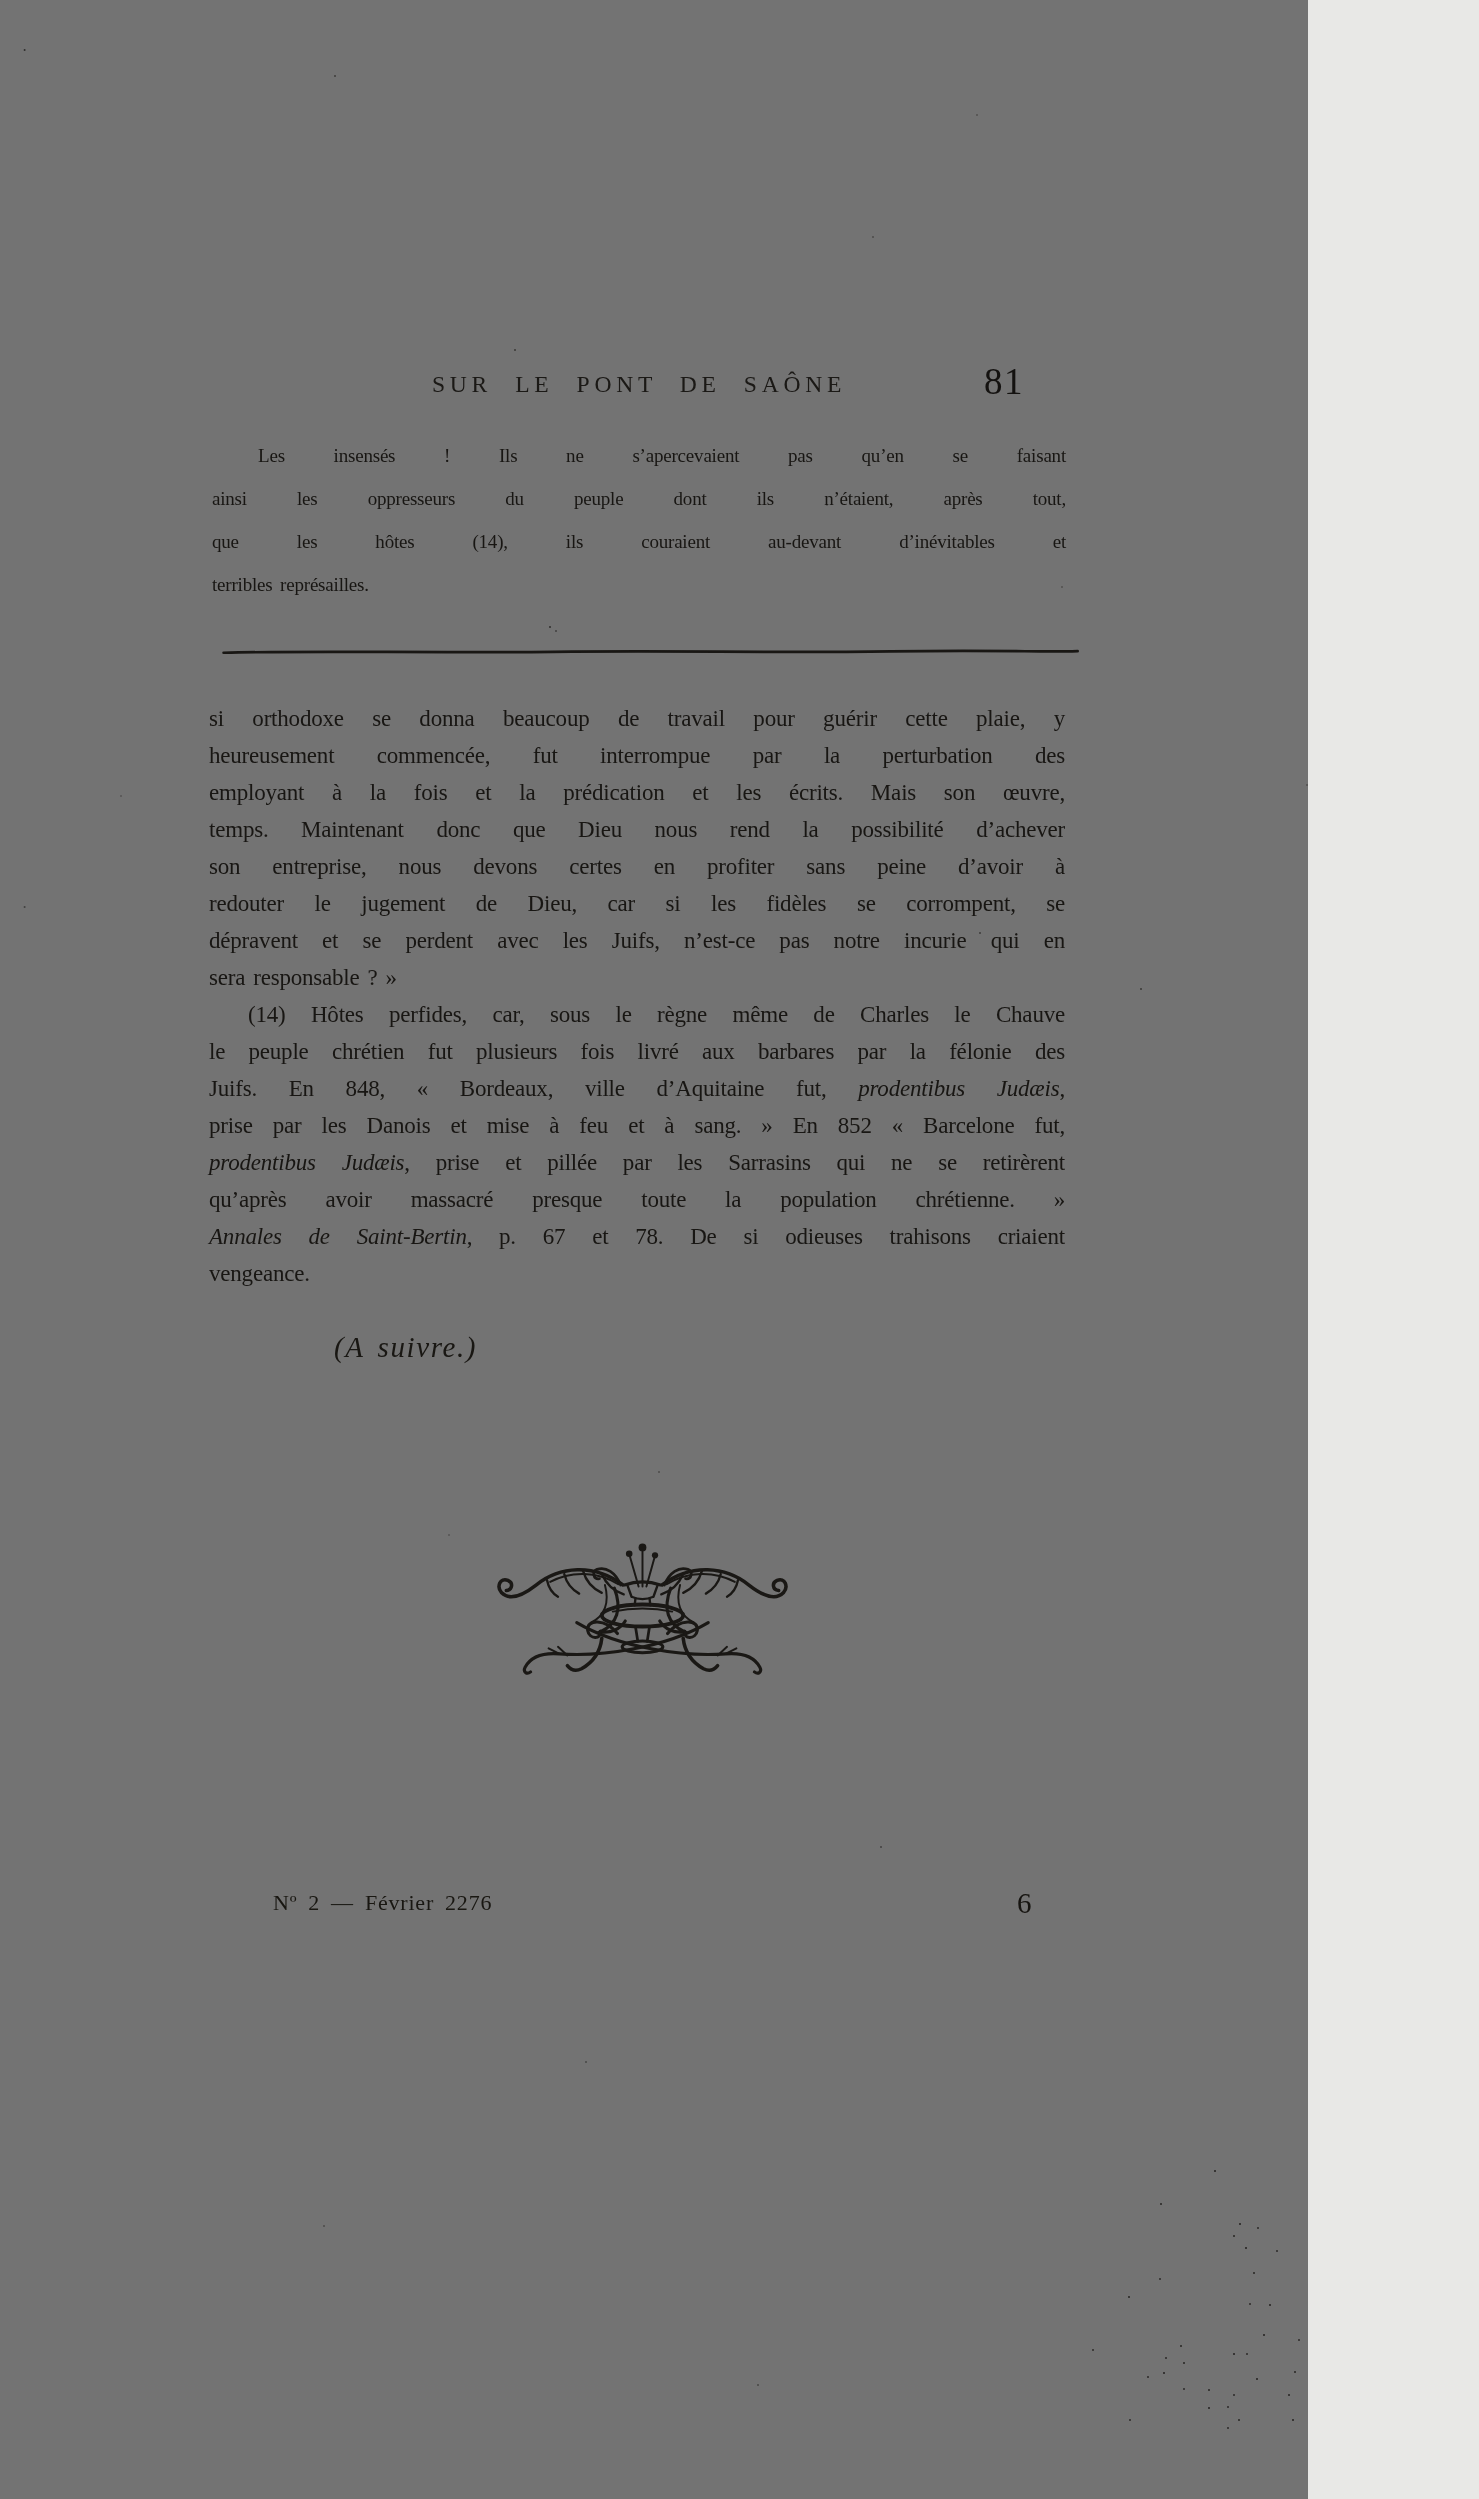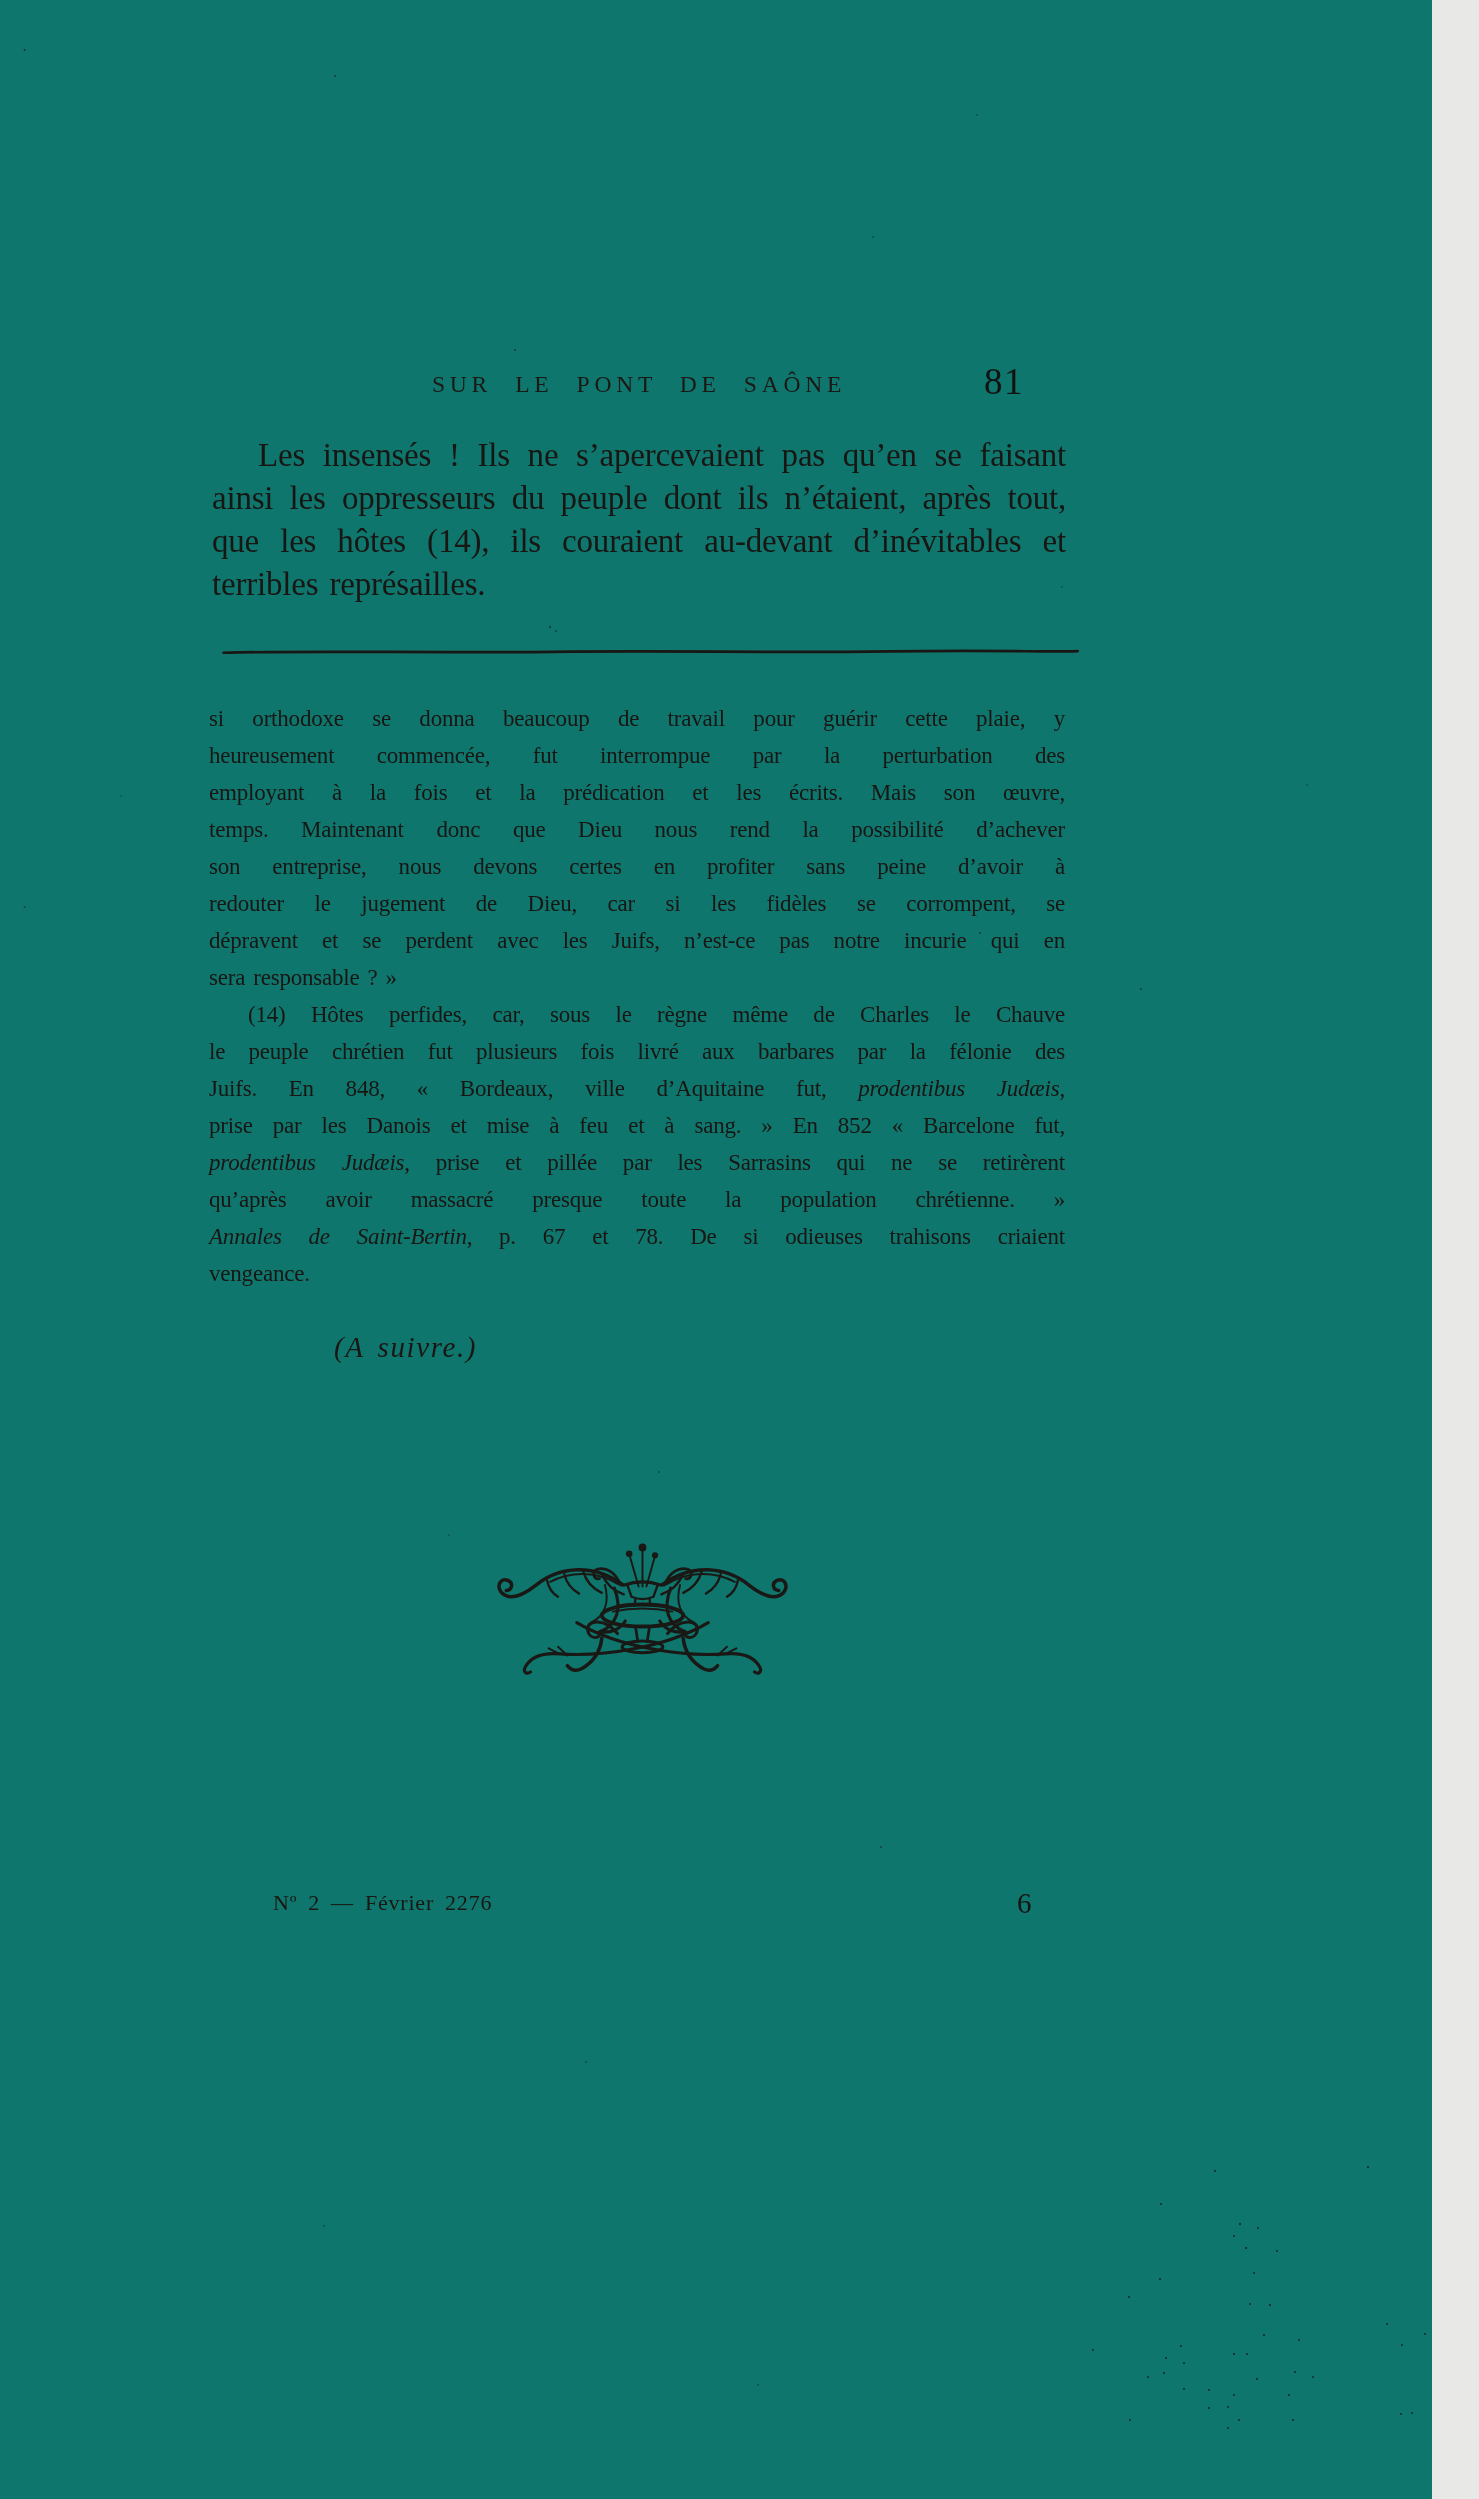--- a/index.html
+++ b/index.html
@@ -1,38 +1,38 @@
 <!DOCTYPE html>
 <html style="font-size:12.6px"><head>
 <meta charset="utf-8">
 <style>
   html,body{margin:0;padding:0;background:#e8e8e6;}
   .page{
     position:relative;
-    width:1432px;height:2500px;
-    background:#0f766e;
+    width:1308px;height:2500px;
+    background:#737373;
     font-family:"Liberation Serif","DejaVu Serif",serif;
     color:#171513;
     overflow:hidden;
   }
   .abs{position:absolute;}
 
   
   .rh{left:211px;top:371px;width:856px;text-align:center;}
   .rh-title{
     font-size:23.6px;letter-spacing:4.7px;word-spacing:12.6px;
     color:#1b1916;
   }
   .rh-folio{
     position:absolute;left:773px;top:-11px;
     font-size:37px;letter-spacing:1.6px;color:#141210;
   }
 
   
-  .lead{left:212px;top:434px;width:854px;font-size:33px;}
+  .lead{left:212px;top:434px;width:854px;font-size:19px;}
   .lead .line{height:43px;line-height:43px;letter-spacing:-0.2px;word-spacing:3.1px;}
   .lead .ind{text-indent:46px;}
 
   .fn{left:209px;top:700px;width:856px;font-size:23px;}
   .fn .line{height:37px;line-height:37px;letter-spacing:-0.2px;word-spacing:2.4px;}
   .fn .ind{text-indent:39px;}
 
   .line{white-space:nowrap;color:#181613;}
   .line.j{white-space:normal;text-align:justify;text-align-last:justify;}
   .line i{font-style:italic;}

